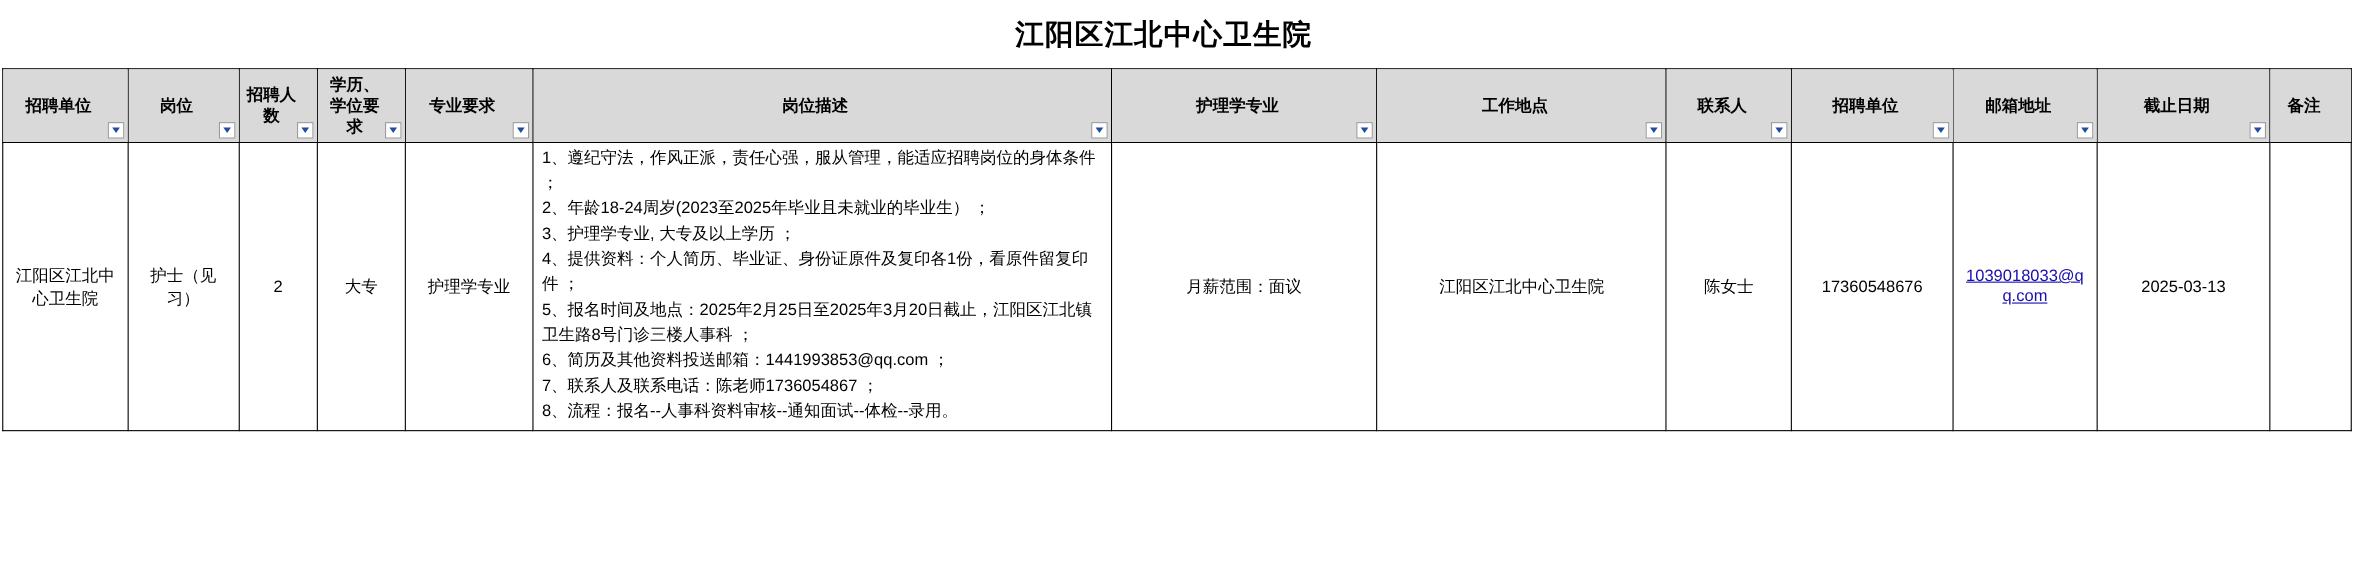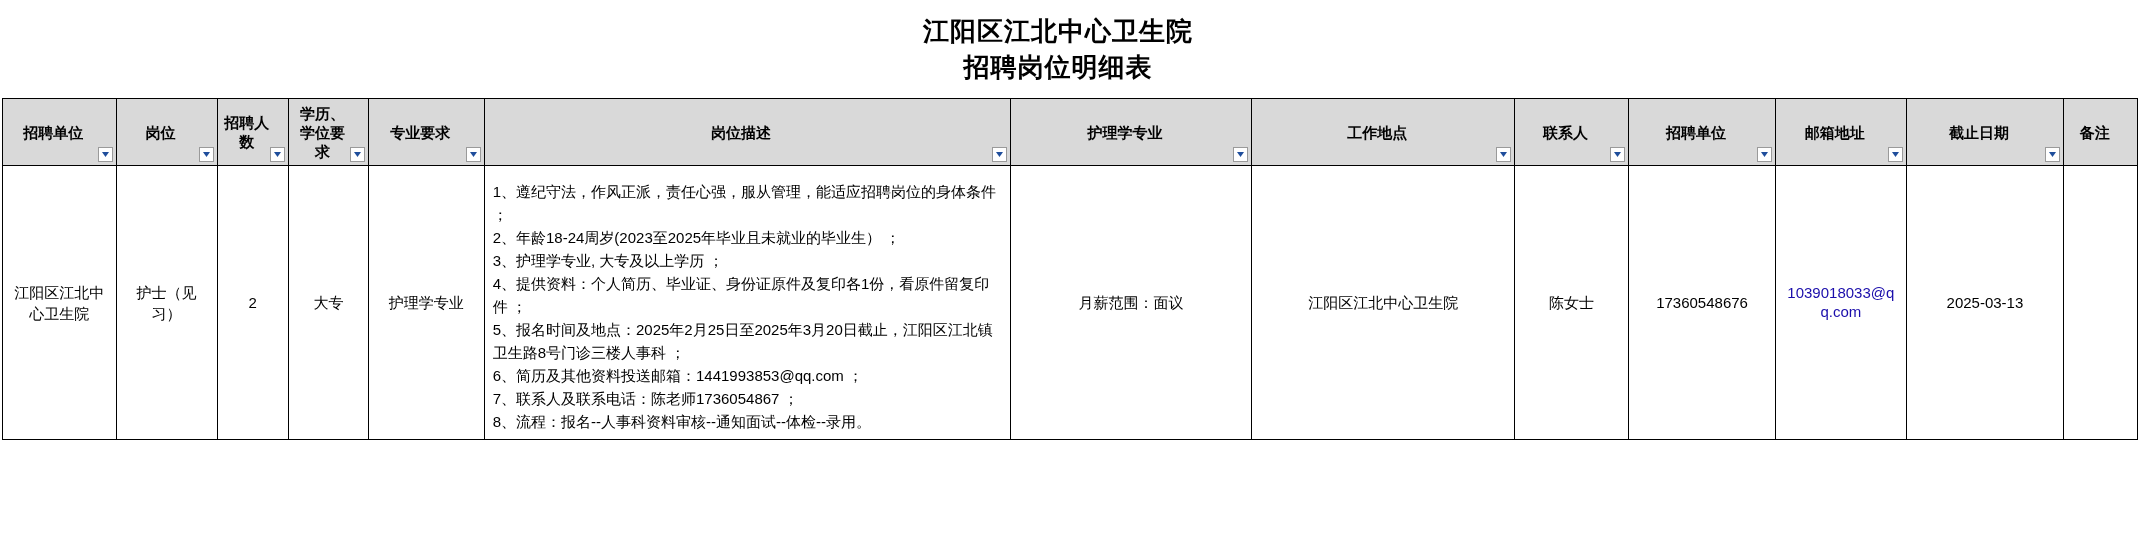--- a/index.html
+++ b/index.html
@@ -67,27 +67,28 @@
   tbody td {
     background: #ffffff;
     padding: 4px 6px;
     text-align: center;
     vertical-align: middle;
     line-height: 21px;
   }
   td.desc {
     text-align: left;
     vertical-align: top;
-    padding: 14px 8px 6px 8px;
+    padding: 2px 8px 6px 8px;
     line-height: 23px;
     font-size: 15px;
   }
   td.desc .line { white-space: normal; }
   .link {
     color: #1a0dab;
+    text-decoration: underline;
     word-break: break-all;
     display: inline-block;
     line-height: 19px;
     text-align: center;
   }
   .c-unit   { width: 108px; }
   .c-post   { width: 96px; }
   .c-num    { width: 68px; }
   .c-edu    { width: 76px; }
   .c-major  { width: 110px; }
@@ -100,21 +101,20 @@
   .c-date   { width: 150px; }
   .c-note   { width: 70px; }
 </style>
 </head>
 <body>
 
 <div class="page">
 
   <div class="title-block">
     <div class="title-line">江阳区江北中心卫生院</div>
-    <div class="title-line">招聘岗位明细表</div>
   </div>
 
   <table class="sheet">
     <colgroup>
       <col class="c-unit">
         <col class="c-post">
         <col class="c-num">
         <col class="c-edu">
       <col class="c-major">
         <col class="c-desc">

